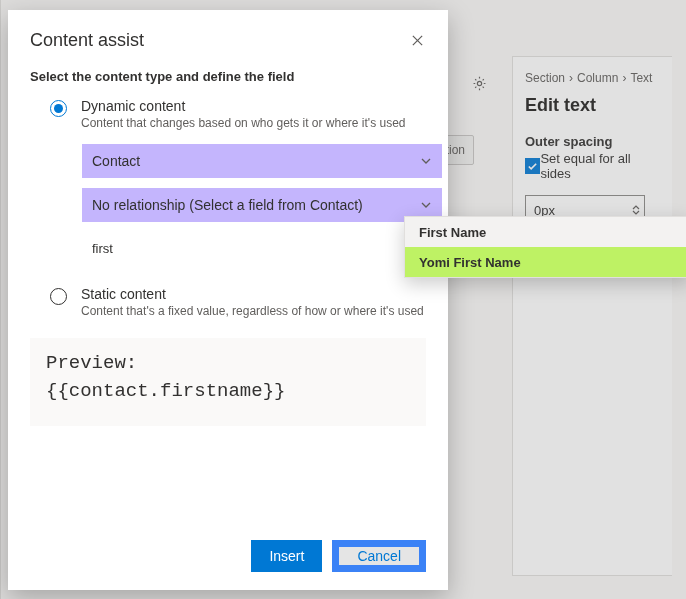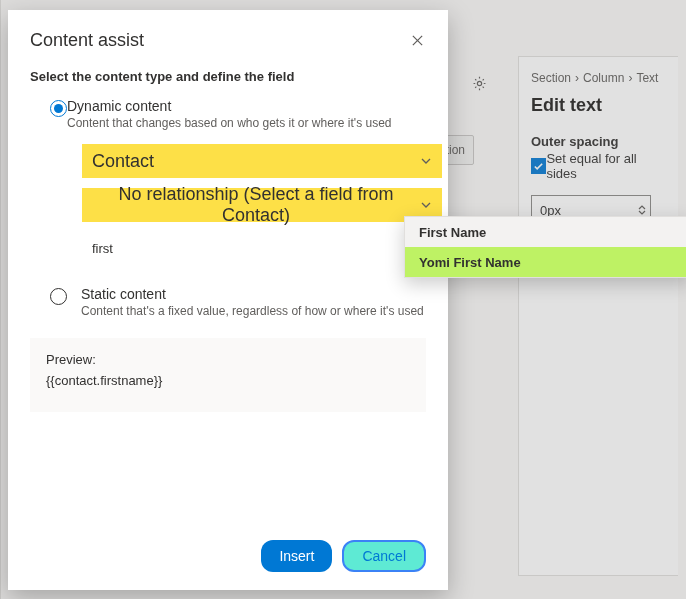--- a/index.html
+++ b/index.html
@@ -1,21 +1,21 @@
 <!DOCTYPE html>
 <html><head>
 <meta charset="utf-8">
 <style>
   * { box-sizing: border-box; margin: 0; padding: 0; }
   html, body { width: 686px; height: 599px; font-family: "Segoe UI", Arial, sans-serif; font-size: 13px; color: #323130; background: #faf9f8; overflow: hidden; }
   .stage { position: relative; width: 686px; height: 599px; }
 
   
   .bg-panel {
-    position: absolute; top: 56px; right: 8px; width: 160px; height: 520px;
+    position: absolute; top: 56px; right: 14px; width: 160px; height: 520px;
     background: #fff; border: 1px solid #e1dfdd; border-right: none;
     padding: 14px 12px;
   }
   .crumbs { font-size: 12px; color: #605e5c; margin-bottom: 10px; }
   .crumbs span.sep { margin: 0 4px; }
   .panel-h { font-size: 18px; font-weight: 600; color: #201f1e; margin-bottom: 18px; }
   .sub-h { font-size: 13px; font-weight: 600; margin-bottom: 2px; }
   .cbx-row { display: flex; align-items: center; font-size: 13px; color: #323130; margin-bottom: 14px; }
   .cbx { width: 16px; height: 16px; background: #0078d4; display: flex; align-items: center; justify-content: center; }
   .cbx svg { width: 11px; height: 11px; display: block; }
@@ -49,49 +49,49 @@
   .dialog {
     position: absolute; top: 10px; left: 8px; width: 440px; height: 580px;
     background: #fff; box-shadow: 0 8px 24px rgba(0,0,0,0.25); padding: 20px 22px;
   }
   .dlg-head { display: flex; justify-content: space-between; align-items: center; margin-bottom: 18px; }
   .dlg-title { font-size: 18px; font-weight: 400; color: #323130; }
   .close-btn { width: 18px; height: 18px; color: #605e5c; display:flex; align-items:center; justify-content:center; cursor:pointer;}
   .close-btn svg { width: 13px; height: 13px; }
   .instruct { font-size: 13px; font-weight: 600; color: #323130; margin-bottom: 14px; }
 
-  .radio-row { display: flex; gap: 0; margin-bottom: 14px; }
+  .radio-row { display: flex; gap: 14px; margin-bottom: 14px; }
   .radio { width: 17px; height: 17px; border: 1px solid #323130; border-radius: 50%; margin-top: 2px; flex:none; display:flex; align-items:center; justify-content:center; }
   .radio.sel { border-color: #0078d4; }
   .radio.sel::after { content:""; width:9px; height:9px; border-radius:50%; background:#0078d4; display:block; }
   .opt-title { font-size: 14px; color: #323130; }
   .opt-desc { font-size: 12px; color: #605e5c; margin-top: 2px; }
 
   .dd {
     margin-left: 32px; width: 360px; height: 34px; display: flex; align-items: center; justify-content: space-between;
-    padding: 0 10px; font-size: 18px; color: #323130; cursor: pointer; background: #fde047; text-align: center;
+    padding: 0 10px; font-size: 14px; color: #323130; cursor: pointer; background: #c4b5fd;
   }
   .dd .chev svg { width: 12px; height: 12px; display:block; color:#605e5c;}
   .dd-gap { height: 10px; }
   .search-row {
     margin-left: 32px; width: 360px; height: 32px; display: flex; align-items: center;
     padding: 0 10px; font-size: 13px; color: #323130;
   }
 
   .static-block { margin-left: 20px; margin-top: 22px; display: flex; gap: 14px;}
   .preview {
     margin-top: 20px; width: 396px; background: #faf9f8; padding: 14px 16px 24px 16px;
-    font-size: 13px; color: #323130;
+    font-size: 19px; color: #323130; font-family: Liberation Mono, monospace;
   }
   .preview .lbl { margin-bottom: 6px; }
 
   .dlg-foot { position: absolute; bottom: 18px; right: 22px; display: flex; gap: 10px; }
-  .btn { height: 32px; padding: 0 18px; font-size: 14px; border-radius: 12px; cursor:pointer; display:flex; align-items:center; justify-content:center; }
+  .btn { height: 32px; padding: 0 18px; font-size: 14px; border-radius: 0; cursor:pointer; display:flex; align-items:center; justify-content:center; }
   .btn.primary { background: #0078d4; color: #fff; }
-  .btn.secondary { background: #5eead4; color: #0078d4; border: 2px solid #3b82f6; }
+  .btn.secondary { background: #e5e5e5; color: #0078d4; border: 7px solid #3b82f6; }
 
   
   .flyout {
     position: absolute; top: 216px; left: 404px; width: 286px;
     background: #bef264; border: 1px solid #e1dfdd; box-shadow: 0 6px 18px rgba(0,0,0,0.2); font-weight: bold;
   }
   .fly-item { height: 30px; display: flex; align-items: center; padding: 0 14px; font-size: 13px; color: #323130; cursor:pointer; }
   .fly-item.hl { background: #f3f2f1; }
 </style>
 </head>

